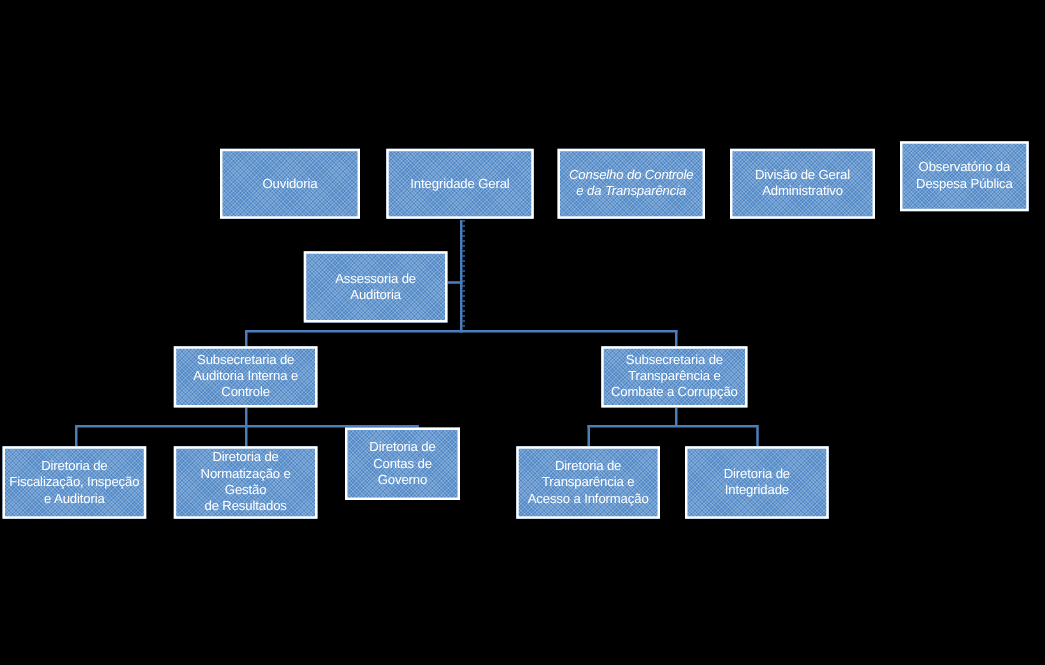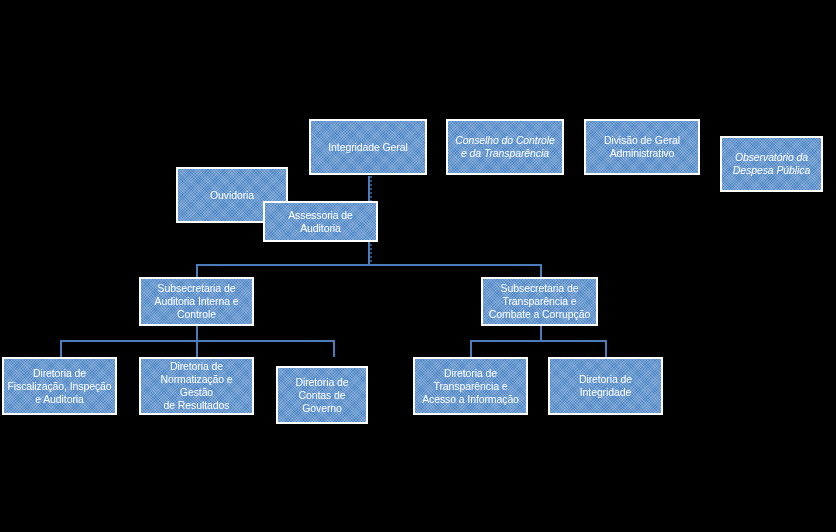--- a/index.html
+++ b/index.html
@@ -103,44 +103,44 @@
   <div class="conn h" style="left:60px; top:340px; width:275px;"></div>
   <div class="conn v" style="left:60px; top:340px; height:17px;"></div>
   <div class="conn v" style="left:196px; top:340px; height:17px;"></div>
   <div class="conn v" style="left:333px; top:340px; height:17px;"></div>
 
   <div class="conn v" style="left:540px; top:326px; height:14px;"></div>
   <div class="conn h" style="left:470px; top:340px; width:136px;"></div>
   <div class="conn v" style="left:470px; top:340px; height:17px;"></div>
   <div class="conn v" style="left:605px; top:340px; height:17px;"></div>
 
-  <div class="node" style="left:176px; top:119px; width:112px; height:56px;margin-top:48px;">
+  <div class="node" style="left:176px; top:119px; width:112px; height:56px;">
     <span class="label">Ouvidoria</span>
   </div>
 
   <div class="node" style="left:309px; top:119px; width:118px; height:56px;">
     <span class="label">Integridade Geral</span>
   </div>
 
   <div class="node" style="left:446px; top:119px; width:118px; height:56px;font-style:italic;">
     <span class="label">Conselho do Controle
 e da Transparência</span>
   </div>
 
   <div class="node" style="left:584px; top:119px; width:116px; height:56px;">
     <span class="label">Divisão de Geral
 Administrativo</span>
   </div>
 
-  <div class="node" style="left:720px; top:136px; width:103px; height:56px;font-style:italic;">
+  <div class="node" style="left:720px; top:113px; width:103px; height:56px;">
     <span class="label">Observatório da
 Despesa Pública</span>
   </div>
 
-  <div class="node" style="left:243px; top:201px; width:115px; height:41px;margin-left:20px;">
+  <div class="node" style="left:243px; top:201px; width:115px; height:57px;">
     <span class="label">Assessoria de
 Auditoria</span>
   </div>
 
   <div class="node" style="left:139px; top:277px; width:115px; height:49px;">
     <span class="label">Subsecretaria de
 Auditoria Interna e
 Controle</span>
   </div>
 
@@ -155,21 +155,21 @@
 Fiscalização, Inspeção
 e Auditoria</span>
   </div>
 
   <div class="node" style="left:139px; top:357px; width:115px; height:58px;">
     <span class="label">Diretoria de
 Normatização e Gestão
 de Resultados</span>
   </div>
 
-  <div class="node" style="left:276px; top:366px; width:92px; height:58px;">
+  <div class="node" style="left:276px; top:342px; width:92px; height:58px;">
     <span class="label">Diretoria de Contas de
 Governo</span>
   </div>
 
   <div class="node" style="left:413px; top:357px; width:115px; height:58px;">
     <span class="label">Diretoria de
 Transparência e
 Acesso a Informação</span>
   </div>
 

